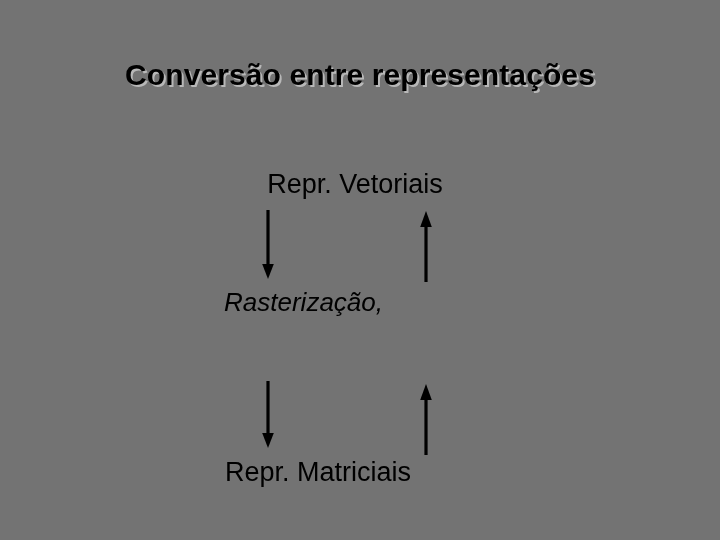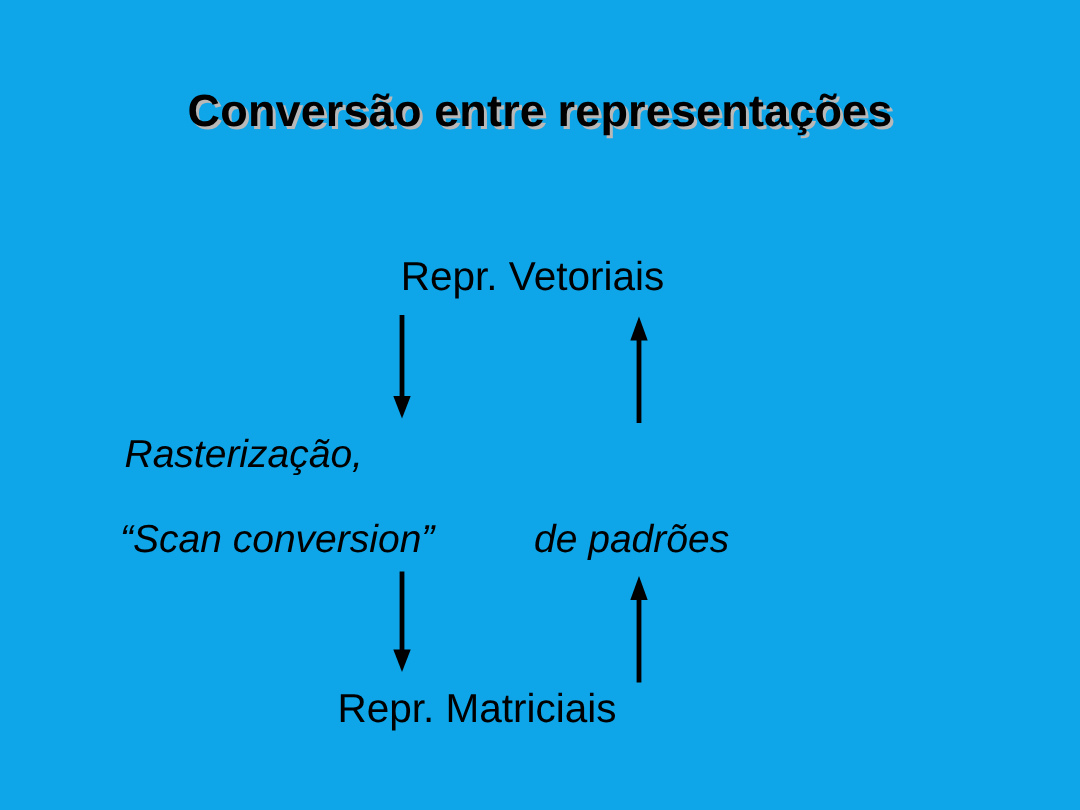--- a/index.html
+++ b/index.html
@@ -4,21 +4,21 @@
 <style>
   html, body {
     margin: 0;
     padding: 0;
     background: #ffffff;
   }
   #slide {
     position: relative;
     width: 720px;
     height: 540px;
-    background: #0ea5e9;
+    background: #737373;
     overflow: hidden;
     font-family: "Liberation Sans", sans-serif;
     color: #000000;
   }
 
   
   .slide-title {
     position: absolute;
     left: 0;
     top: 56px;
@@ -60,21 +60,21 @@
 
   
   .edge-label {
     position: absolute;
     font-size: 26px;
     font-style: italic;
     font-weight: normal;
     line-height: 31px;
     color: #000000;
     white-space: nowrap;
-    text-align: left;
+    text-align: right;
   }
   #label-rasterizacao {
     left: 83px;
     top: 287px;
     width: 300px;
   }
   #label-scan-conversion {
     left: 80px;
     top: 344px;
     width: 300px;
@@ -121,24 +121,22 @@
 
   <div class="arrow" id="arrow-reconhecimento-to-vetoriais">
     <svg width="20" height="72" viewBox="0 0 20 72">
       <line x1="10" y1="72" x2="10" y2="15" stroke="#000000" stroke-width="3.2"></line>
       <polygon points="10,1 4.2,17 15.8,17" fill="#000000"></polygon>
     </svg>
   </div>
 
   <div class="edge-label" id="label-rasterizacao"><span>Rasterização,</span></div>
 
-  <div class="edge-label" id="label-scan-conversion"><span>“Scan conversion”</span></div>
 
 
-  <div class="edge-label" id="label-de-padroes"><span>de padrões</span></div>
 
   <div class="arrow" id="arrow-scan-to-matriciais">
     <svg width="20" height="68" viewBox="0 0 20 68">
       <line x1="10" y1="0" x2="10" y2="55" stroke="#000000" stroke-width="3.2"></line>
       <polygon points="10,67 4.2,52 15.8,52" fill="#000000"></polygon>
     </svg>
   </div>
 
   <div class="arrow" id="arrow-matriciais-to-reconhecimento">
     <svg width="20" height="72" viewBox="0 0 20 72">

